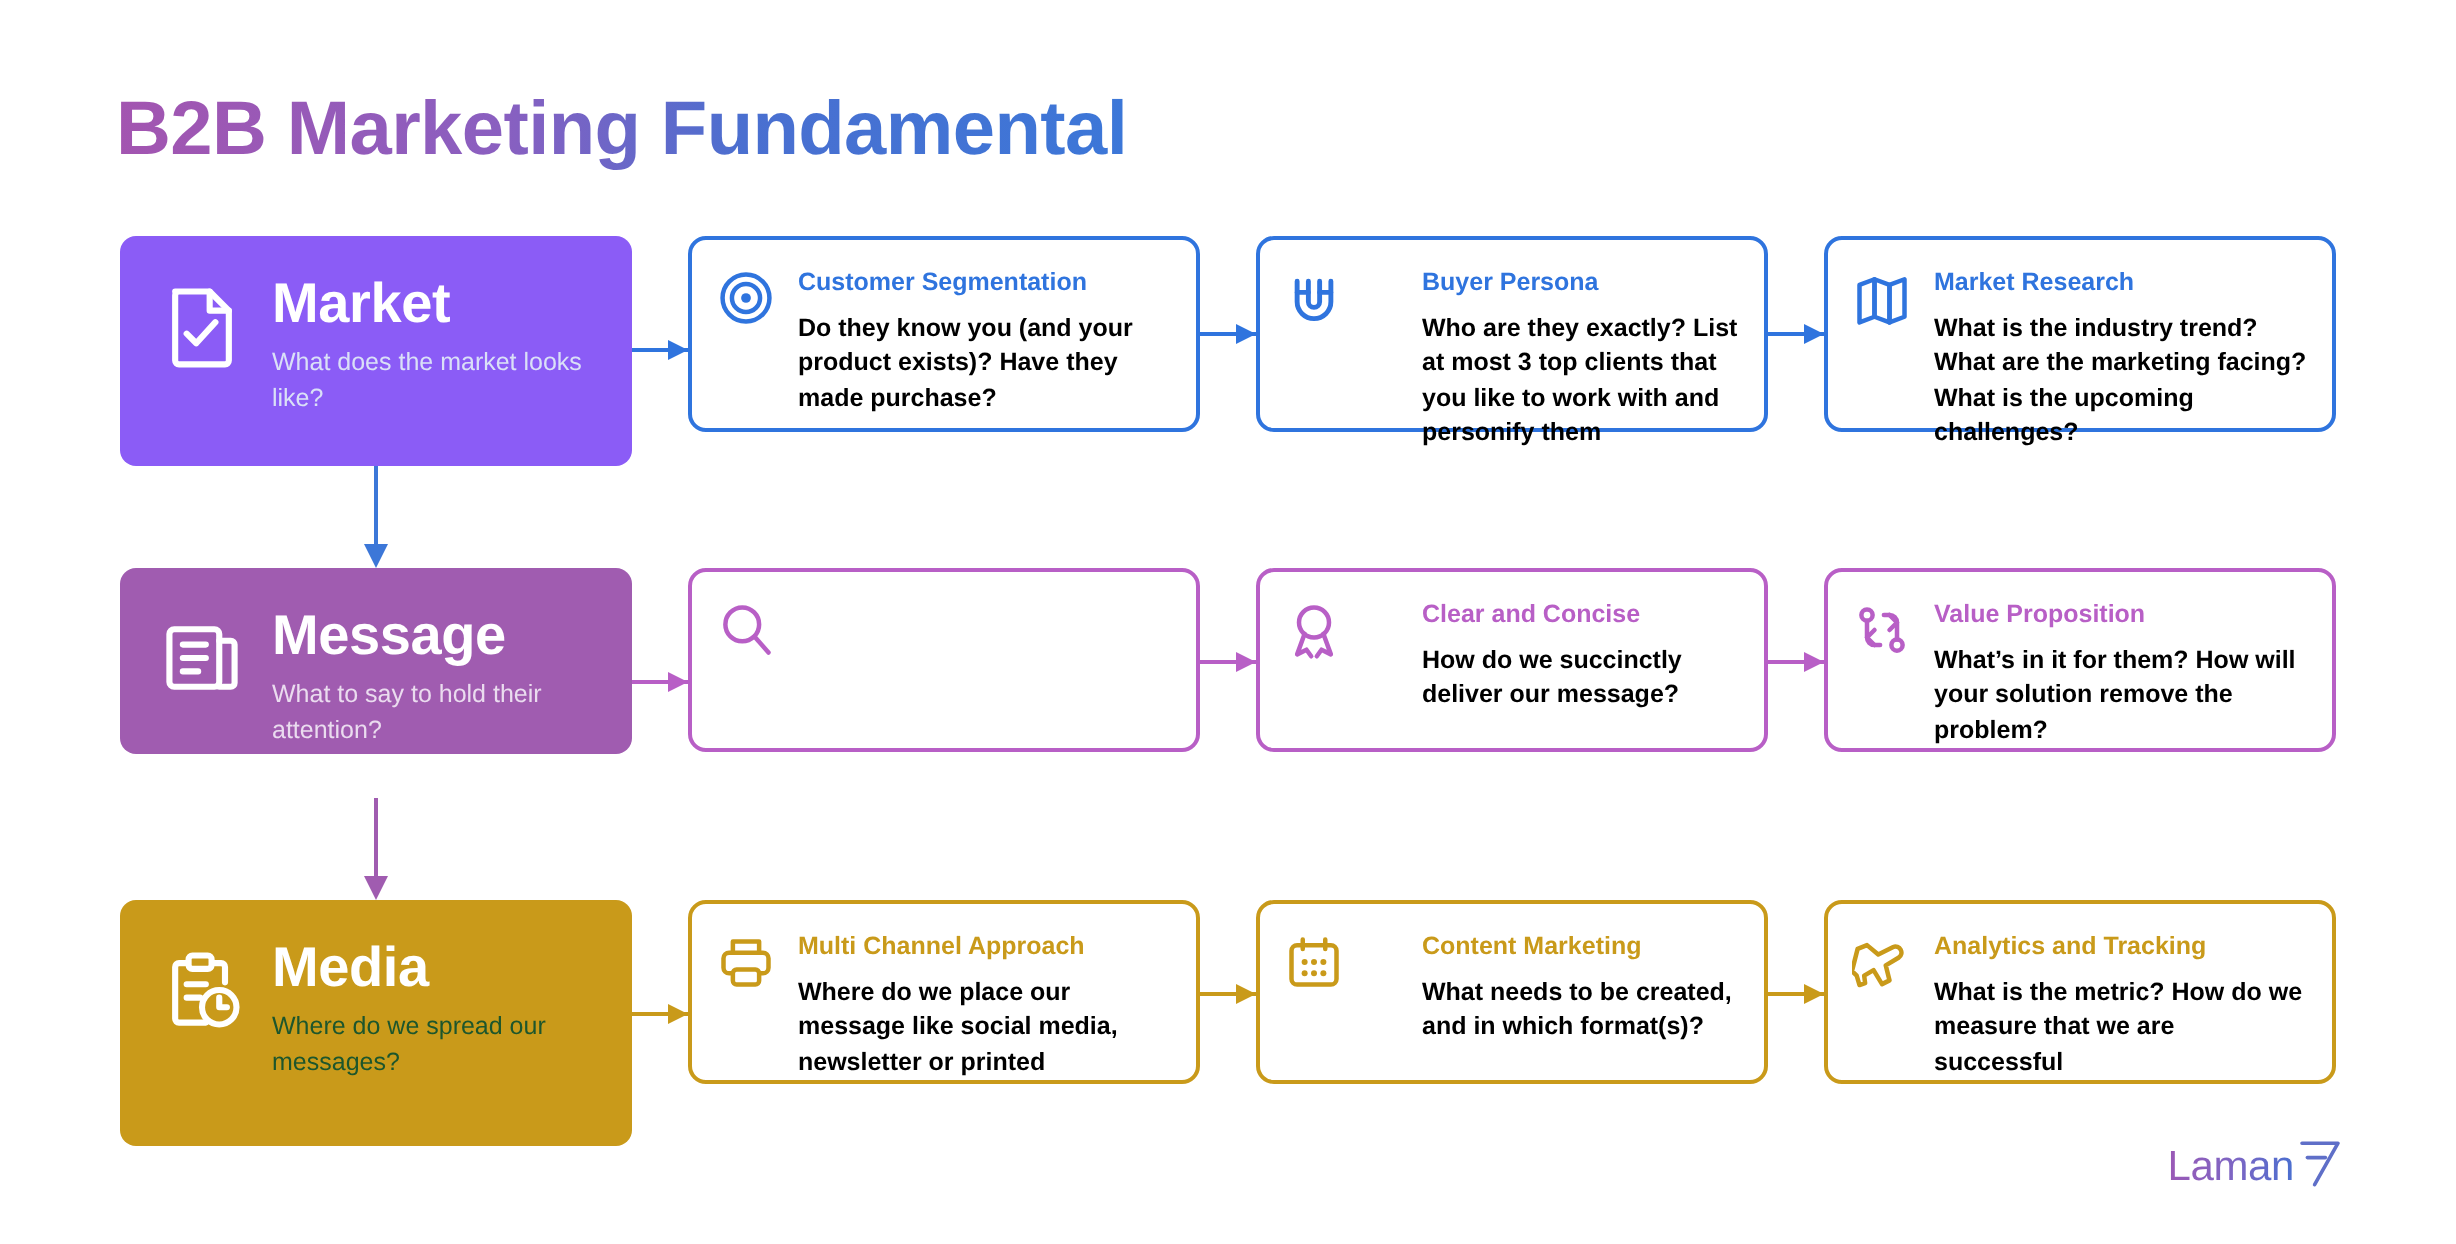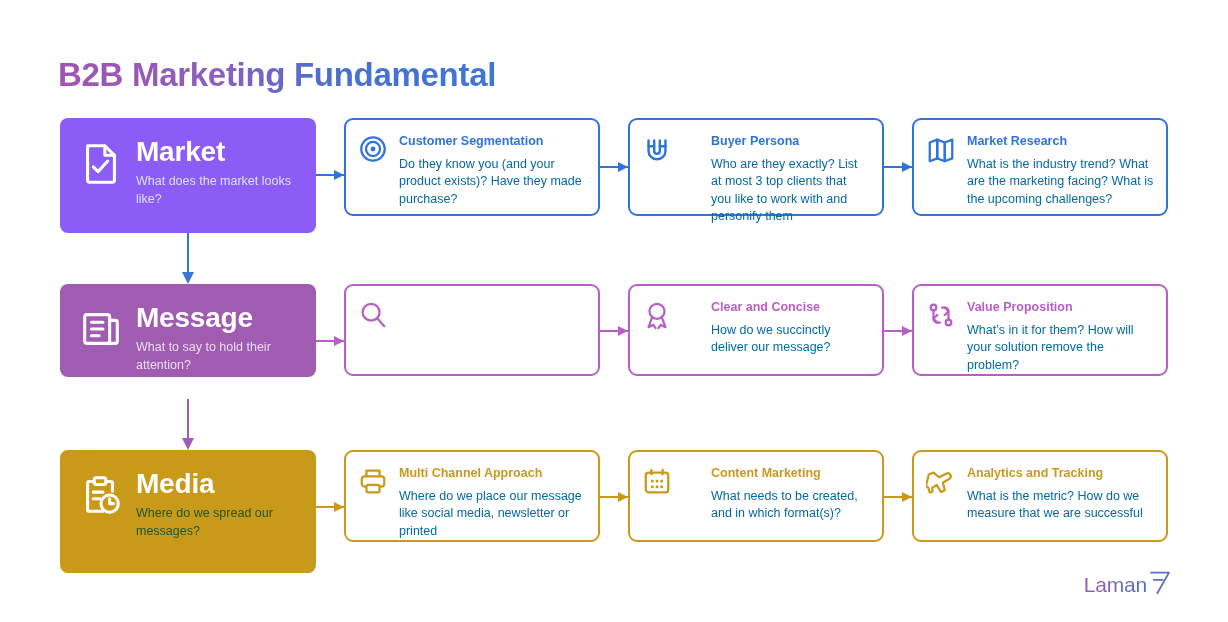--- a/index.html
+++ b/index.html
@@ -5,22 +5,22 @@
   html,body{margin:0;padding:0;}
   body{
     width:1228px;height:622px;background:#ffffff;
     font-family:"Liberation Sans", sans-serif;
     overflow:hidden;position:relative;
   }
   .page{position:relative;width:1228px;height:622px;}
 
   
   .title{
-    position:absolute;left:58px;top:56px;
-    font-size:33px;font-weight:bold;letter-spacing:-0.3px;
+    position:absolute;left:58px;top:44px;
+    font-size:38px;font-weight:bold;letter-spacing:-0.3px;
     background:linear-gradient(90deg,#a355b0 0%,#8a5fc0 38%,#4a6fd0 62%,#3c77d8 100%);
     -webkit-background-clip:text;background-clip:text;
     -webkit-text-fill-color:transparent;color:#6a63c4;
     white-space:nowrap;
     text-decoration:underline;
   }
 
   
   .row{position:absolute;left:0;width:1228px;}
   .row.r0{top:118px;height:115px;}
@@ -64,21 +64,21 @@
   .r2 .card{border-color:#c99a1a;height:92px;}
 
   .card-icon{flex:0 0 auto;width:30px;height:30px;margin-right:11px;margin-top:2px;}
   .card-body{flex:1 1 auto;min-width:0;}
   .card-title{
     font-size:12.5px;font-weight:bold;line-height:1.2;margin:2px 0 7px 0;
   }
   .r0 .card-title{color:#2f74de;}
   .r1 .card-title{color:#b85fc6;}
   .r2 .card-title{color:#c99a1a;}
-  .card-desc{font-size:12.5px;line-height:1.38;color:#0369a1;}
+  .card-desc{font-size:12.5px;line-height:1.38;color:#000000;font-weight:bold;}
 
   
   .connectors{position:absolute;left:0;top:0;width:1228px;height:622px;pointer-events:none;}
 
   
   .logo{
     position:absolute;right:56px;bottom:22px;
     display:flex;align-items:center;gap:1px;margin-top:48px;
   }
   .logo-word{

